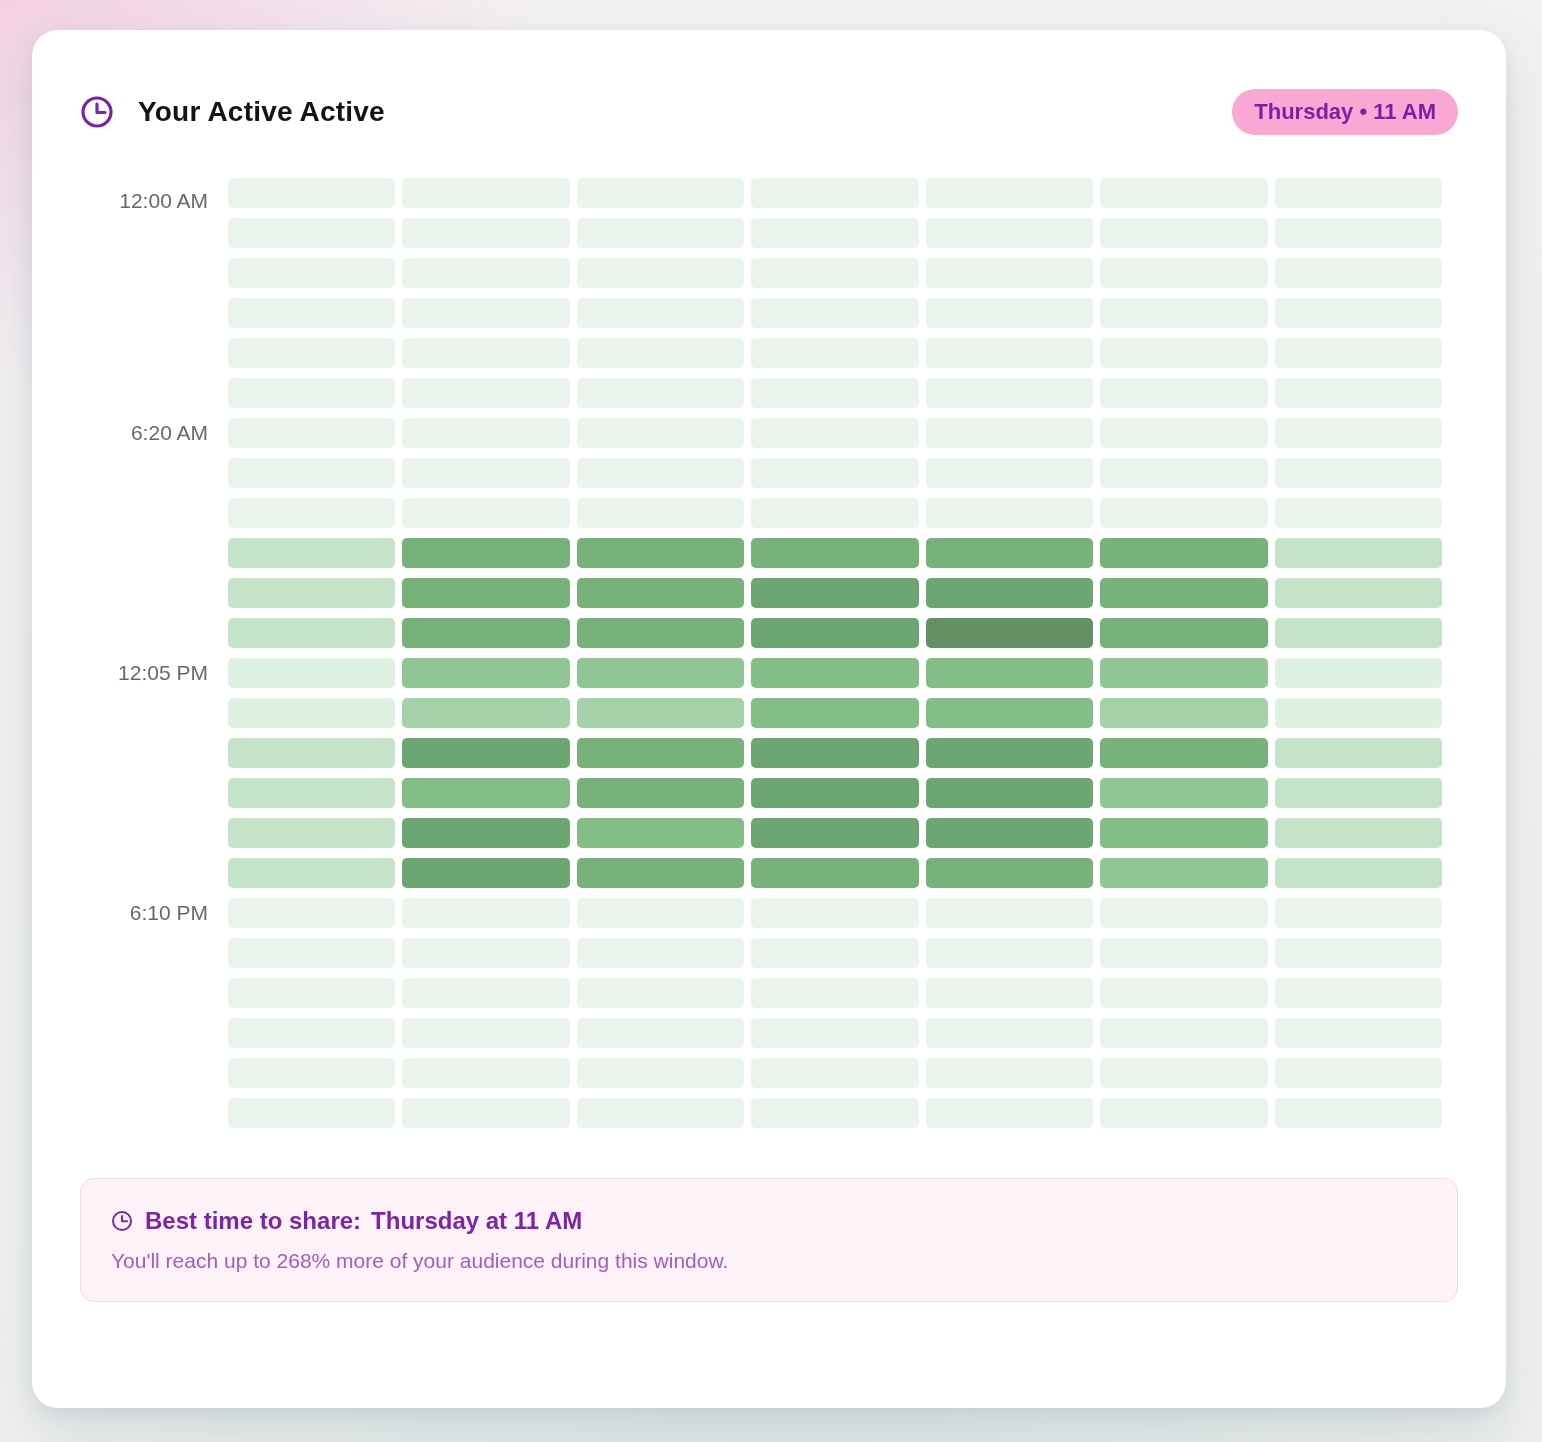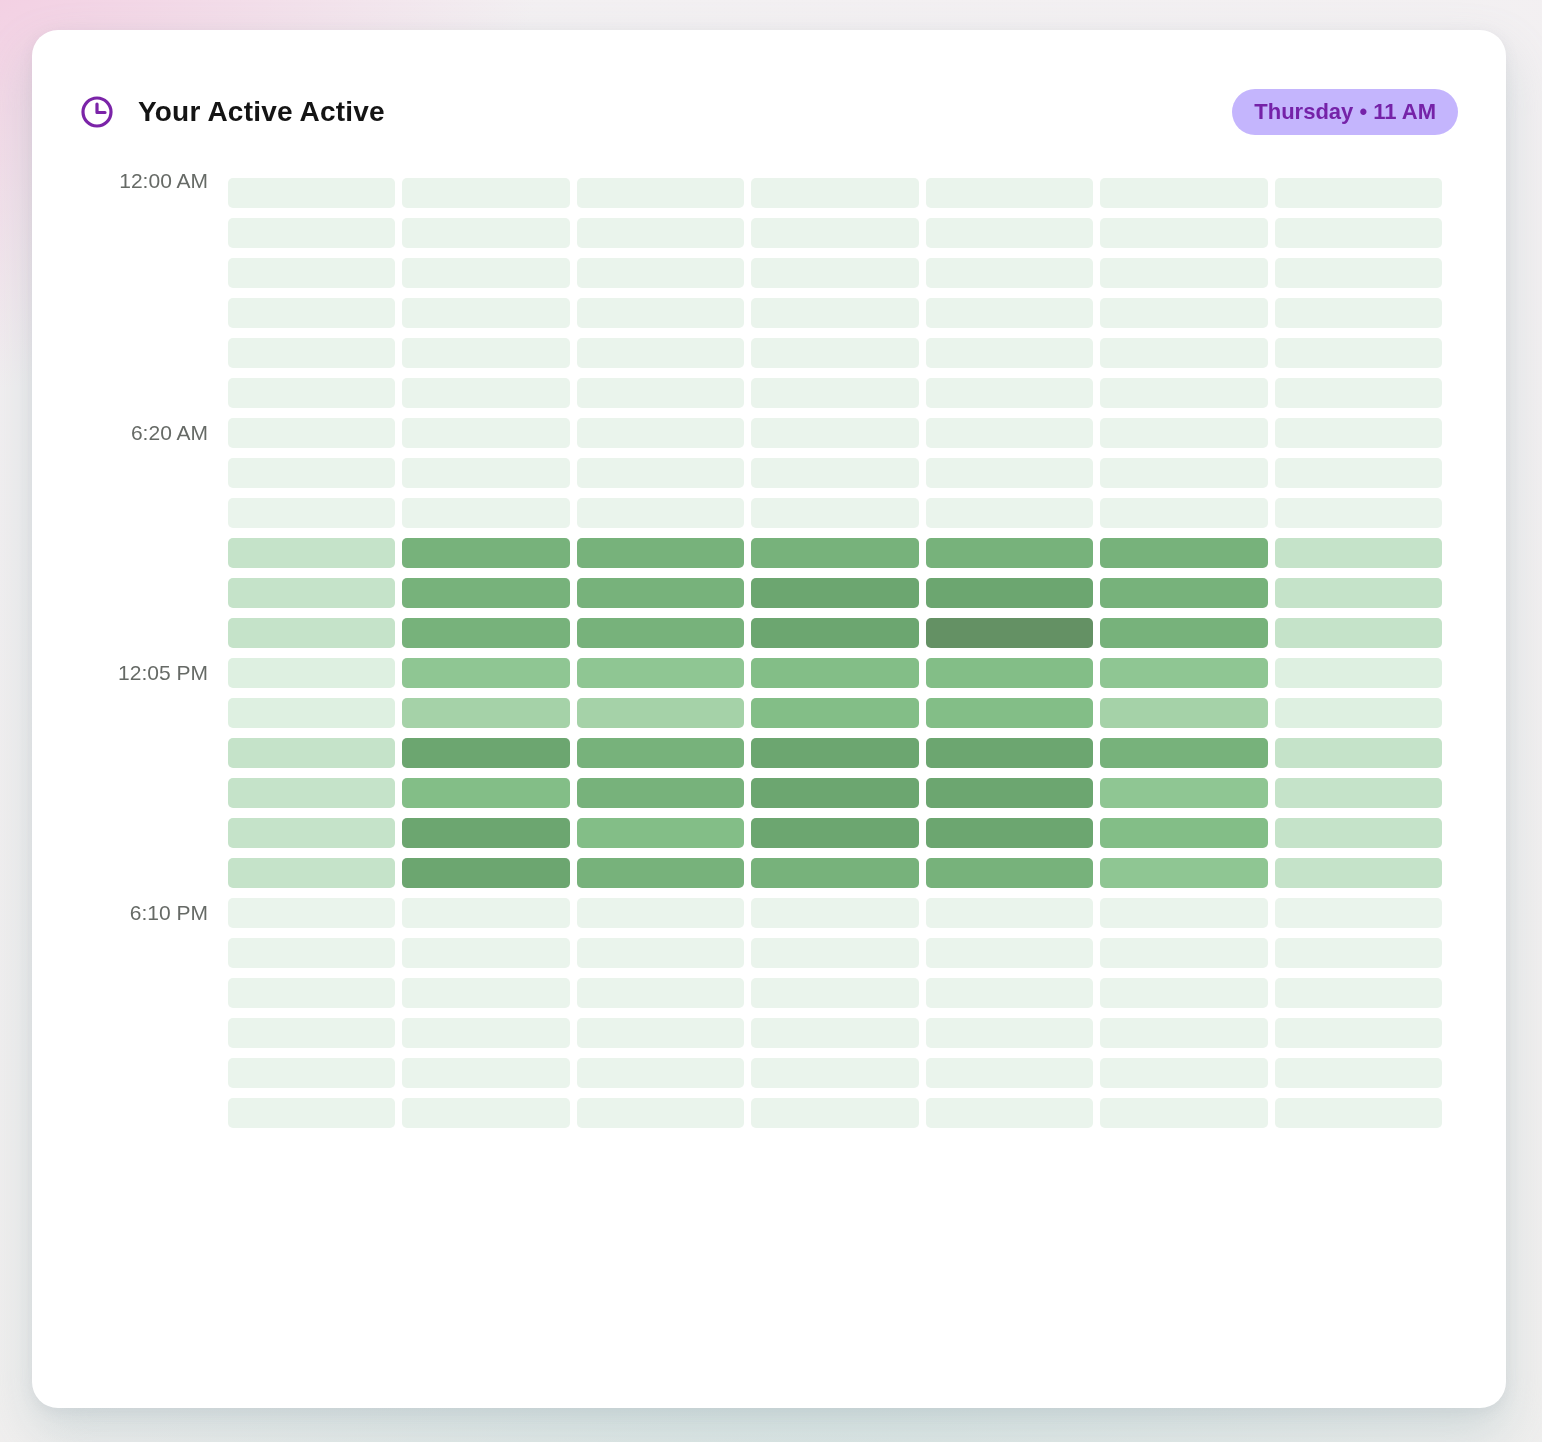--- a/index.html
+++ b/index.html
@@ -31,21 +31,21 @@
   .title-icon { width: 34px; height: 34px; flex: 0 0 auto; }
   .page-title {
     margin-left: 24px;
     font-size: 28px;
     font-weight: bold;
     color: #141414;
     letter-spacing: 0.2px;
   }
   .active-badge {
     margin-left: auto;
-    background: #c4b5fd;
+    background: #f9a8d4;
     color: #7522a8;
     font-size: 22px;
     font-weight: bold;
     padding: 10px 22px;
     border-radius: 999px;
     white-space: nowrap;
   }
   .chart {
     margin-top: 44px;
     display: grid;
@@ -121,21 +121,21 @@
     <svg class="title-icon" viewBox="0 0 34 34" fill="none">
       <circle cx="17" cy="17" r="14" stroke="#7b24a8" stroke-width="3.2"></circle>
       <path d="M17 9 V17.5 H25" stroke="#7b24a8" stroke-width="3.2" stroke-linecap="round" stroke-linejoin="round" fill="none"></path>
     </svg>
     <div class="page-title">Your Active Active</div>
     <div class="active-badge">Thursday • 11 AM</div>
   </div>
 
   <div class="chart">
     <div class="y-axis">
-        <div class="y-tick" style="top: 3px;">12:00 AM</div>
+        <div class="y-tick" style="top: 23px;">12:00 AM</div>
         <div class="y-tick" style="top: 255px;">6:20 AM</div>
         <div class="y-tick" style="top: 495px;">12:05 PM</div>
         <div class="y-tick" style="top: 735px;">6:10 PM</div>
       </div>
     <div class="heatmap-grid">
         <div class="cell" style="background: rgb(234, 244, 236);"></div>
         <div class="cell" style="background: rgb(234, 244, 236);"></div>
         <div class="cell" style="background: rgb(234, 244, 236);"></div>
         <div class="cell" style="background: rgb(234, 244, 236);"></div>
         <div class="cell" style="background: rgb(234, 244, 236);"></div>
@@ -298,14 +298,25 @@
         <div class="cell" style="background: rgb(234, 244, 236);"></div>
         <div class="cell" style="background: rgb(234, 244, 236);"></div>
         <div class="cell" style="background: rgb(234, 244, 236);"></div>
         <div class="cell" style="background: rgb(234, 244, 236);"></div>
         <div class="cell" style="background: rgb(234, 244, 236);"></div>
         <div class="cell" style="background: rgb(234, 244, 236);"></div>
         <div class="cell" style="background: rgb(234, 244, 236);"></div>
       </div>
   </div>
 
+  <div class="footer-note">
+    <div class="footer-title-row">
+      <svg class="footer-clock-icon" viewBox="0 0 22 22" fill="none">
+        <circle cx="11" cy="11" r="9" stroke="#7b24a8" stroke-width="2"></circle>
+        <path d="M11 6 V11.3 H16" stroke="#7b24a8" stroke-width="2" stroke-linecap="round" stroke-linejoin="round" fill="none"></path>
+      </svg>
+      <span class="footer-label">Best time to share:</span>
+      <span class="footer-value">Thursday at 11 AM</span>
+    </div>
+    <div class="footer-desc">You'll reach up to 268% more of your audience during this window.</div>
+  </div>
 
 </div>
 
 </body></html>

